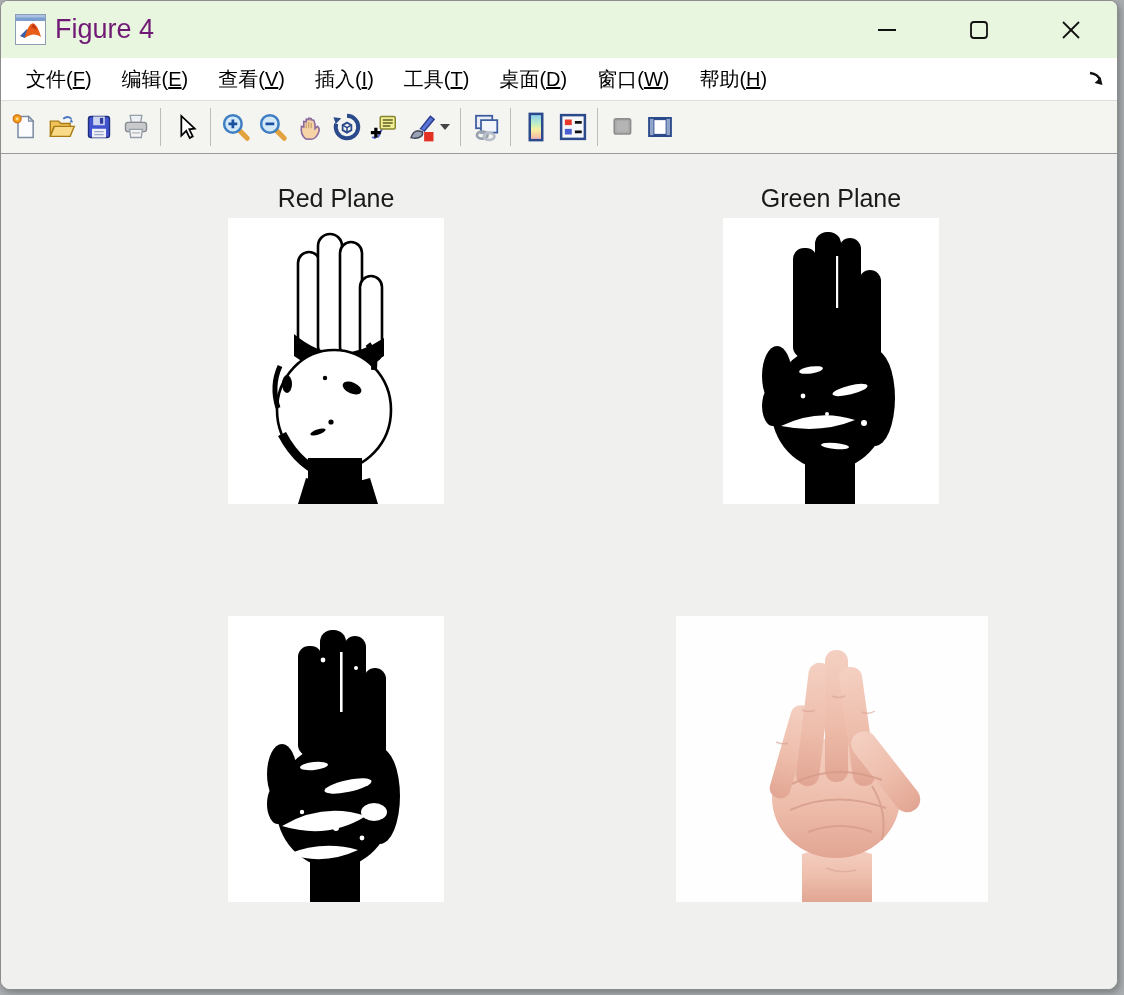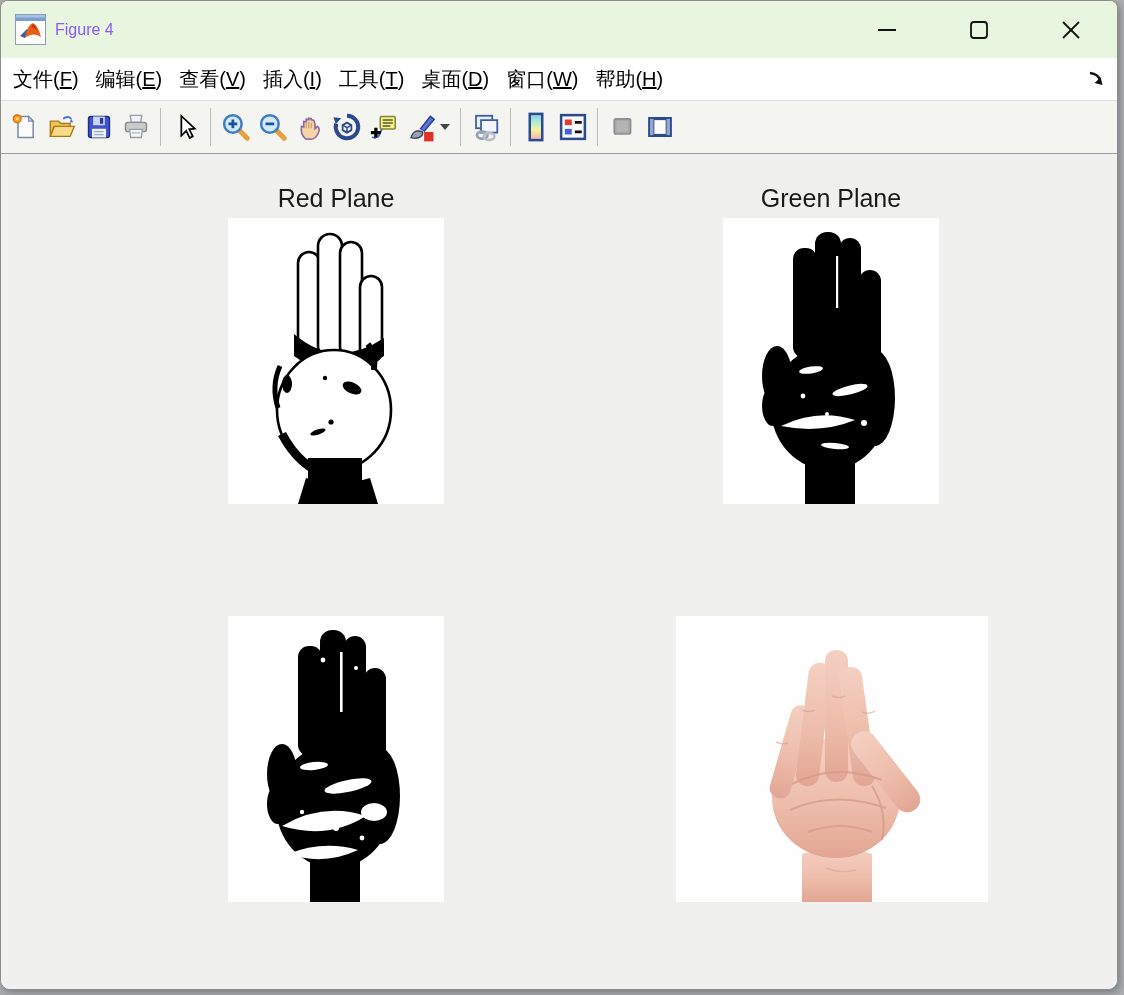--- a/index.html
+++ b/index.html
@@ -10,27 +10,27 @@
   }
   .window{
     position:absolute;left:0;top:0;width:1118px;height:990px;
     border:1px solid #8c8c8c;border-radius:8px 8px 10px 10px;
     overflow:hidden;background:#f0f0ee;box-sizing:border-box;
     box-shadow:2px 3px 6px rgba(0,0,0,.25);
   }
   
   .titlebar{height:57px;background:#e8f5df;display:flex;align-items:center;padding:0 0 0 14px;}
   .title-icon{width:31px;height:31px;margin-right:9px;flex:0 0 auto;}
-  .window-title{font-size:16px;color:#8b5cf6;}
+  .window-title{font-size:27px;color:#701a75;}
   .win-controls{margin-left:auto;display:flex;align-items:center;height:100%;}
   .ctrl-btn{width:64px;height:100%;display:flex;align-items:center;justify-content:center;margin-left:28px;cursor:default;}
   .ctrl-btn:last-child{margin-right:14px;}
   
   .menubar{height:42px;background:#ffffff;display:flex;align-items:center;padding:0 12px;border-bottom:1px solid #dedede;position:relative;}
-  .menu-item{font-size:20px;color:#000;margin-right:17px;white-space:nowrap;cursor:default;}
+  .menu-item{font-size:20px;color:#000;margin-right:17px;white-space:nowrap;cursor:default;margin-left:13px;}
   .menu-item .u{text-decoration:underline;}
   .dock-btn{position:absolute;right:8px;top:9px;width:24px;height:24px;display:flex;align-items:center;justify-content:center;}
   
   .toolbar{height:52px;background:#f4f4f1;display:flex;align-items:center;padding:0 5px;border-bottom:1px solid #9c9c9c;}
   .tb{width:35px;height:38px;display:flex;align-items:center;justify-content:center;margin:0 1px;cursor:default;}
   .tb-sep{width:1px;height:38px;background:#bcbcbc;margin:0 6px;flex:0 0 auto;}
   .caret{width:0;height:0;border-left:5px solid transparent;border-right:5px solid transparent;border-top:6px solid #444;margin:0 4px 0 1px;}
   
   .canvas{position:relative;width:100%;height:841px;background:#f0f0ee;}
   .panel-title{position:absolute;width:216px;text-align:center;font-size:25px;color:#1a1a1a;}

